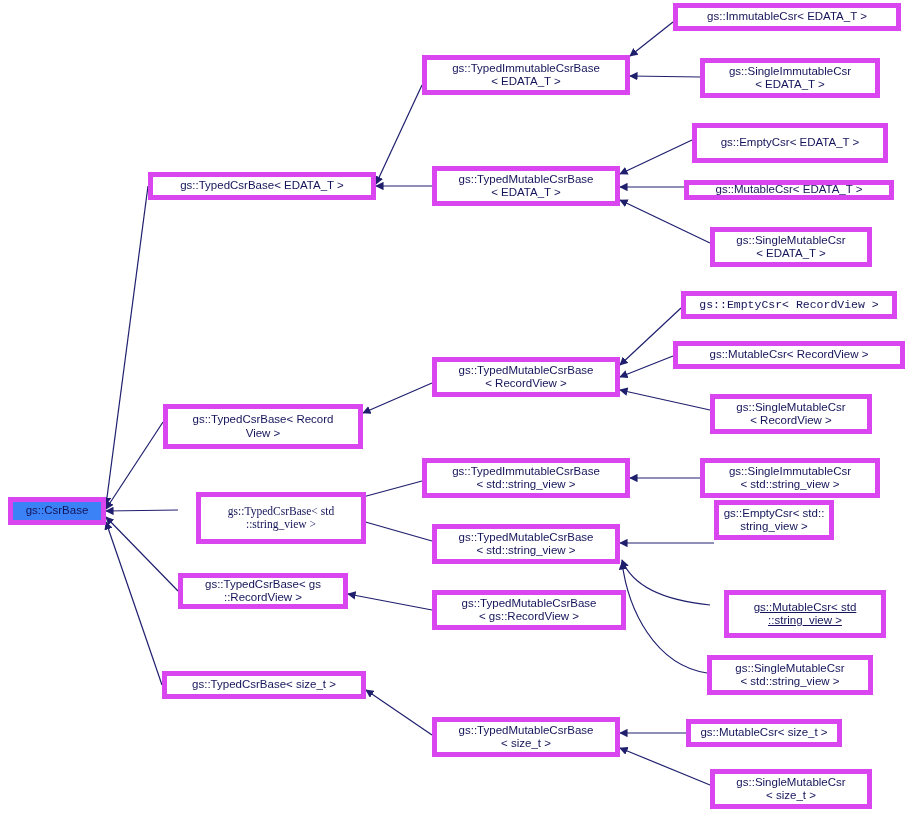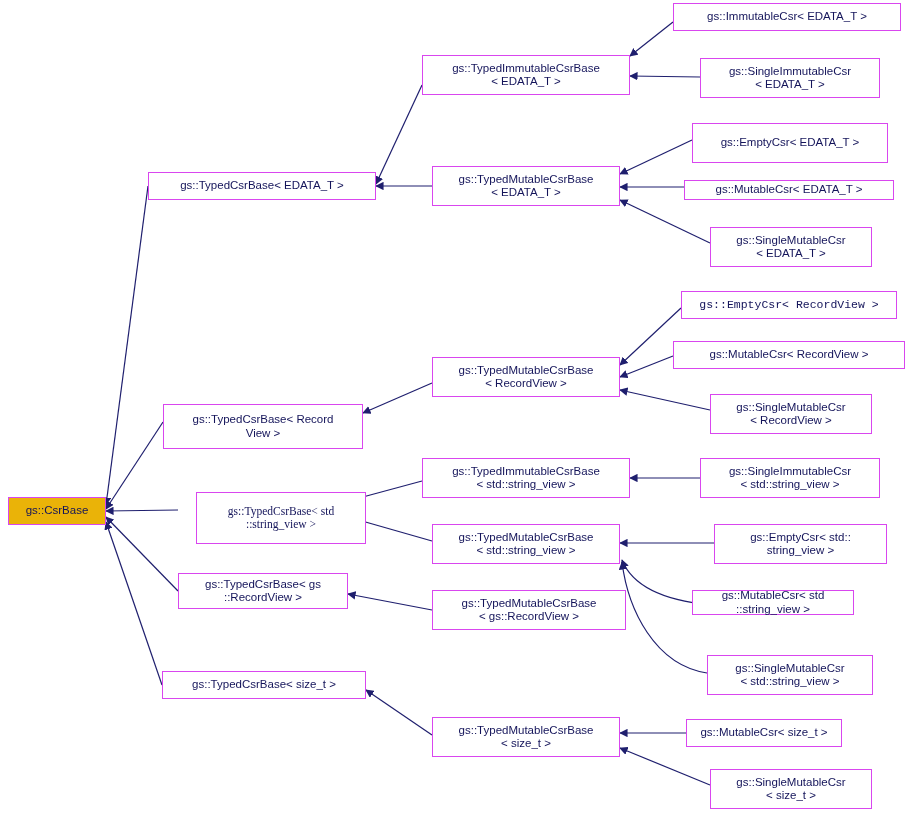--- a/index.html
+++ b/index.html
@@ -19,34 +19,34 @@
     position: absolute;
     left: 0;
     top: 0;
     width: 909px;
     height: 818px;
     pointer-events: none;
   }
   .node {
     position: absolute;
     box-sizing: border-box;
-    border: 1px solid #d946ef;
+    border: 5px solid #d946ef;
     background: #ffffff;
     color: #14145a;
     font-size: 11.5px;
     line-height: 13.5px;
     display: flex;
     align-items: center;
     justify-content: center;
     text-align: center;
     white-space: pre-line;
     padding: 4px 3px;
   }
   .node.root {
-    background: #eab308;
+    background: #3b82f6;
   }
 </style>
 </head>
 <body>
 
 <div id="canvas">
   <svg class="edges" viewBox="0 0 909 818">
     <defs>
       <marker id="arrow" viewBox="0 0 10 10" refX="9" refY="5" markerWidth="7" markerHeight="7" orient="auto-start-reverse">
         <path d="M0,0 L10,5 L0,10 z" fill="#1f1f6e"></path>
@@ -111,23 +111,23 @@
       <div class="node" style="left: 692px; top: 123px; width: 196px; height: 40px;">gs::EmptyCsr&lt; EDATA_T &gt;</div>
       <div class="node" style="left: 684px; top: 180px; width: 210px; height: 20px;">gs::MutableCsr&lt; EDATA_T &gt;</div>
       <div class="node" style="left: 710px; top: 227px; width: 162px; height: 40px;">gs::SingleMutableCsr
 &lt; EDATA_T &gt;</div>
       <div class="node" style="left: 681px; top: 291px; width: 216px; height: 28px; font-family: Liberation Mono, monospace;">gs::EmptyCsr&lt; RecordView &gt;</div>
       <div class="node" style="left: 673px; top: 341px; width: 232px; height: 28px;">gs::MutableCsr&lt; RecordView &gt;</div>
       <div class="node" style="left: 710px; top: 394px; width: 162px; height: 40px;">gs::SingleMutableCsr
 &lt; RecordView &gt;</div>
       <div class="node" style="left: 700px; top: 458px; width: 180px; height: 40px;">gs::SingleImmutableCsr
 &lt; std::string_view &gt;</div>
-      <div class="node" style="left: 714px; top: 524px; width: 173px; height: 40px;">gs::EmptyCsr&lt; std::
+      <div class="node" style="left: 714px; top: 500px; width: 120px; height: 40px;">gs::EmptyCsr&lt; std::
 string_view &gt;</div>
-      <div class="node" style="left: 692px; top: 590px; width: 162px; height: 25px;">gs::MutableCsr&lt; std
+      <div class="node" style="left: 724px; top: 590px; width: 162px; height: 48px; text-decoration: underline;">gs::MutableCsr&lt; std
 ::string_view &gt;</div>
       <div class="node" style="left: 707px; top: 655px; width: 166px; height: 40px;">gs::SingleMutableCsr
 &lt; std::string_view &gt;</div>
       <div class="node" style="left: 686px; top: 719px; width: 156px; height: 28px;">gs::MutableCsr&lt; size_t &gt;</div>
       <div class="node" style="left: 710px; top: 769px; width: 162px; height: 40px;">gs::SingleMutableCsr
 &lt; size_t &gt;</div>
     </div>
 </div>
 
 </body></html>

